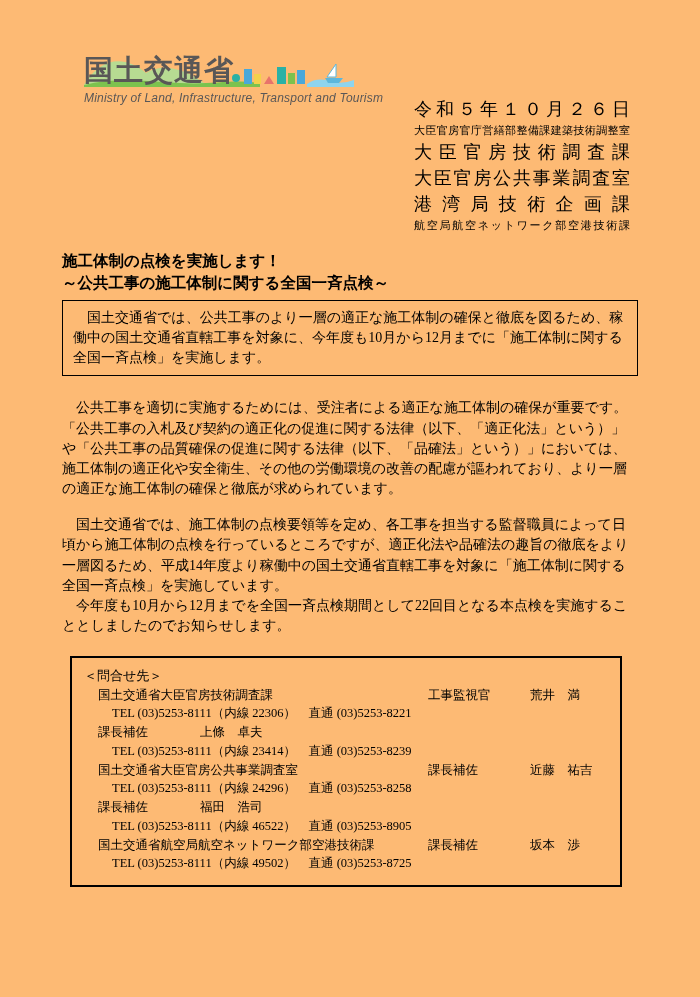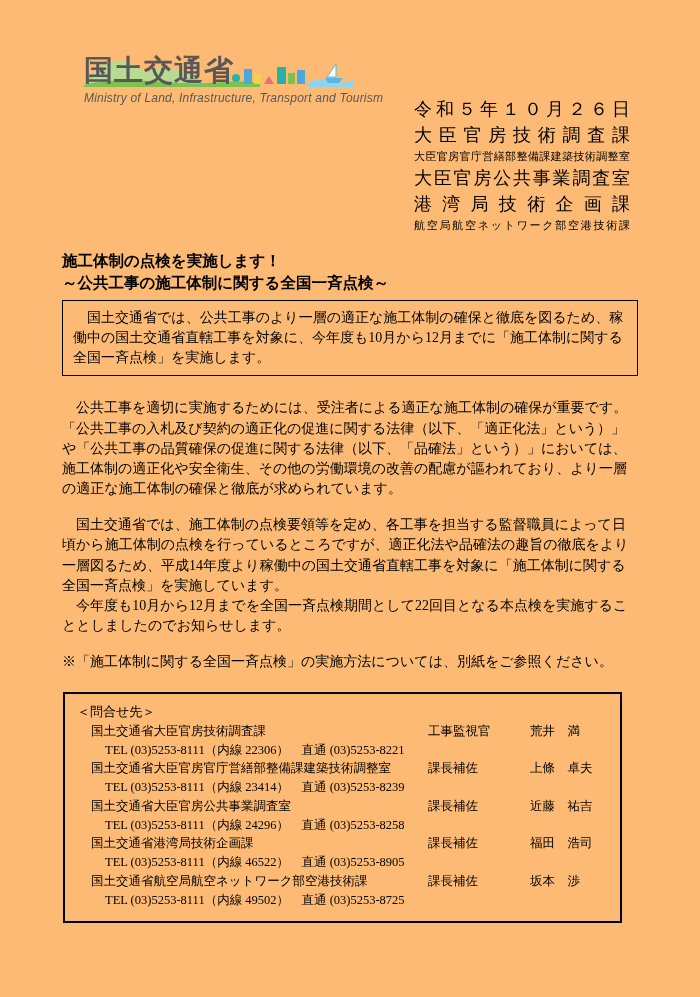--- a/index.html
+++ b/index.html
@@ -33,21 +33,21 @@
     border:1px solid #000; margin-top:6px; padding:7px 10px;
     font-size:14px; line-height:1.44;
   }
   .para { font-size:14px; line-height:1.44; }
   .p1 { margin-top:22px; }
   .p2 { margin-top:16px; }
   .note { margin-top:16px; font-size:14px; line-height:1.44; }
 
   
   .contact-box {
-    border:2px solid #000; margin:20px 16px 0 1px;
+    border:2px solid #000; margin:20px 16px 0 8px;
     padding:8px 12px 12px 12px;
     font-size:12.5px; line-height:1.5;
   }
   .contact-heading { font-size:13px; }
   .contact-row .line1 { display:flex; padding-left:14px;font-family:Liberation Serif, serif; }
   .contact-row .org { flex:1 1 auto; }
   .contact-row .role { width:102px; flex:0 0 auto; }
   .contact-row .person { width:78px; flex:0 0 auto; }
   .contact-row .tel { padding-left:28px; }
 </style>
@@ -72,76 +72,73 @@
       <path d="M223 44 Q233 37 245 41 Q257 45 270 40 L270 47 L223 47 Z" fill="#8ed4ee"></path>
       <path d="M252 24 L252 37 L243 37 Z" fill="#ffffff" stroke="#5bb7dd" stroke-width="1"></path>
       <path d="M241 38 L259 38 L255 43 L244 43 Z" fill="#5bb7dd"></path>
       <text x="0" y="40" font-size="29" font-weight="bold" letter-spacing="1" font-family="'Liberation Sans','DejaVu Sans',sans-serif" fill="#595757">国土交通省</text>
     </svg>
     <div class="logo-subtitle">Ministry of Land, Infrastructure, Transport and Tourism</div>
   </div>
 
   <div class="date-block">
     <div class="hdr-line lg">令和５年１０月２６日</div>
+    <div class="hdr-line sm">大臣官房官庁営繕部整備課建築技術調整室</div>
     <div class="hdr-line lg">大臣官房技術調査課</div>
-    <div class="hdr-line sm">大臣官房官庁営繕部整備課建築技術調整室</div>
     <div class="hdr-line lg">大臣官房公共事業調査室</div>
     <div class="hdr-line lg">港湾局技術企画課</div>
     <div class="hdr-line sm">航空局航空ネットワーク部空港技術課</div>
   </div>
 
   <div class="content">
 
     <div class="doc-title">
       <div>施工体制の点検を実施します！</div>
       <div>～公共工事の施工体制に関する全国一斉点検～</div>
     </div>
 
     <div class="lead-box">　国土交通省では、公共工事のより一層の適正な施工体制の確保と徹底を図るため、稼働中の国土交通省直轄工事を対象に、今年度も10月から12月までに「施工体制に関する全国一斉点検」を実施します。</div>
 
     <p class="para p1">　公共工事を適切に実施するためには、受注者による適正な施工体制の確保が重要です。「公共工事の入札及び契約の適正化の促進に関する法律（以下、「適正化法」という）」や「公共工事の品質確保の促進に関する法律（以下、「品確法」という）」においては、施工体制の適正化や安全衛生、その他の労働環境の改善の配慮が謳われており、より一層の適正な施工体制の確保と徹底が求められています。</p>
 
     <p class="para p2">　国土交通省では、施工体制の点検要領等を定め、各工事を担当する監督職員によって日頃から施工体制の点検を行っているところですが、適正化法や品確法の趣旨の徹底をより一層図るため、平成14年度より稼働中の国土交通省直轄工事を対象に「施工体制に関する全国一斉点検」を実施しています。</p>
     <p class="para">　今年度も10月から12月までを全国一斉点検期間として22回目となる本点検を実施することとしましたのでお知らせします。</p>
 
-    <p class="note">※「施工体制に関する全国一斉点検」の実施方法については、別紙をご参照ください。</p>
 
     <div class="contact-box">
       <div class="contact-heading">＜問合せ先＞</div>
 
       <div class="contact-row">
         <div class="line1">
           <span class="org">国土交通省大臣官房技術調査課</span>
           <span class="role">工事監視官</span>
           <span class="person">荒井　満</span>
         </div>
         <div class="tel">TEL (03)5253-8111（内線 22306）　直通 (03)5253-8221</div>
       </div>
 
       <div class="contact-row">
         <div class="line1">
-          <span class="org">国土交通省大臣官房官庁営繕部整備課建築技術調整室</span>
           <span class="role">課長補佐</span>
           <span class="person">上條　卓夫</span>
         </div>
         <div class="tel">TEL (03)5253-8111（内線 23414）　直通 (03)5253-8239</div>
       </div>
 
       <div class="contact-row">
         <div class="line1">
           <span class="org">国土交通省大臣官房公共事業調査室</span>
           <span class="role">課長補佐</span>
           <span class="person">近藤　祐吉</span>
         </div>
         <div class="tel">TEL (03)5253-8111（内線 24296）　直通 (03)5253-8258</div>
       </div>
 
       <div class="contact-row">
         <div class="line1">
-          <span class="org">国土交通省港湾局技術企画課</span>
           <span class="role">課長補佐</span>
           <span class="person">福田　浩司</span>
         </div>
         <div class="tel">TEL (03)5253-8111（内線 46522）　直通 (03)5253-8905</div>
       </div>
 
       <div class="contact-row">
         <div class="line1">
           <span class="org">国土交通省航空局航空ネットワーク部空港技術課</span>
           <span class="role">課長補佐</span>

